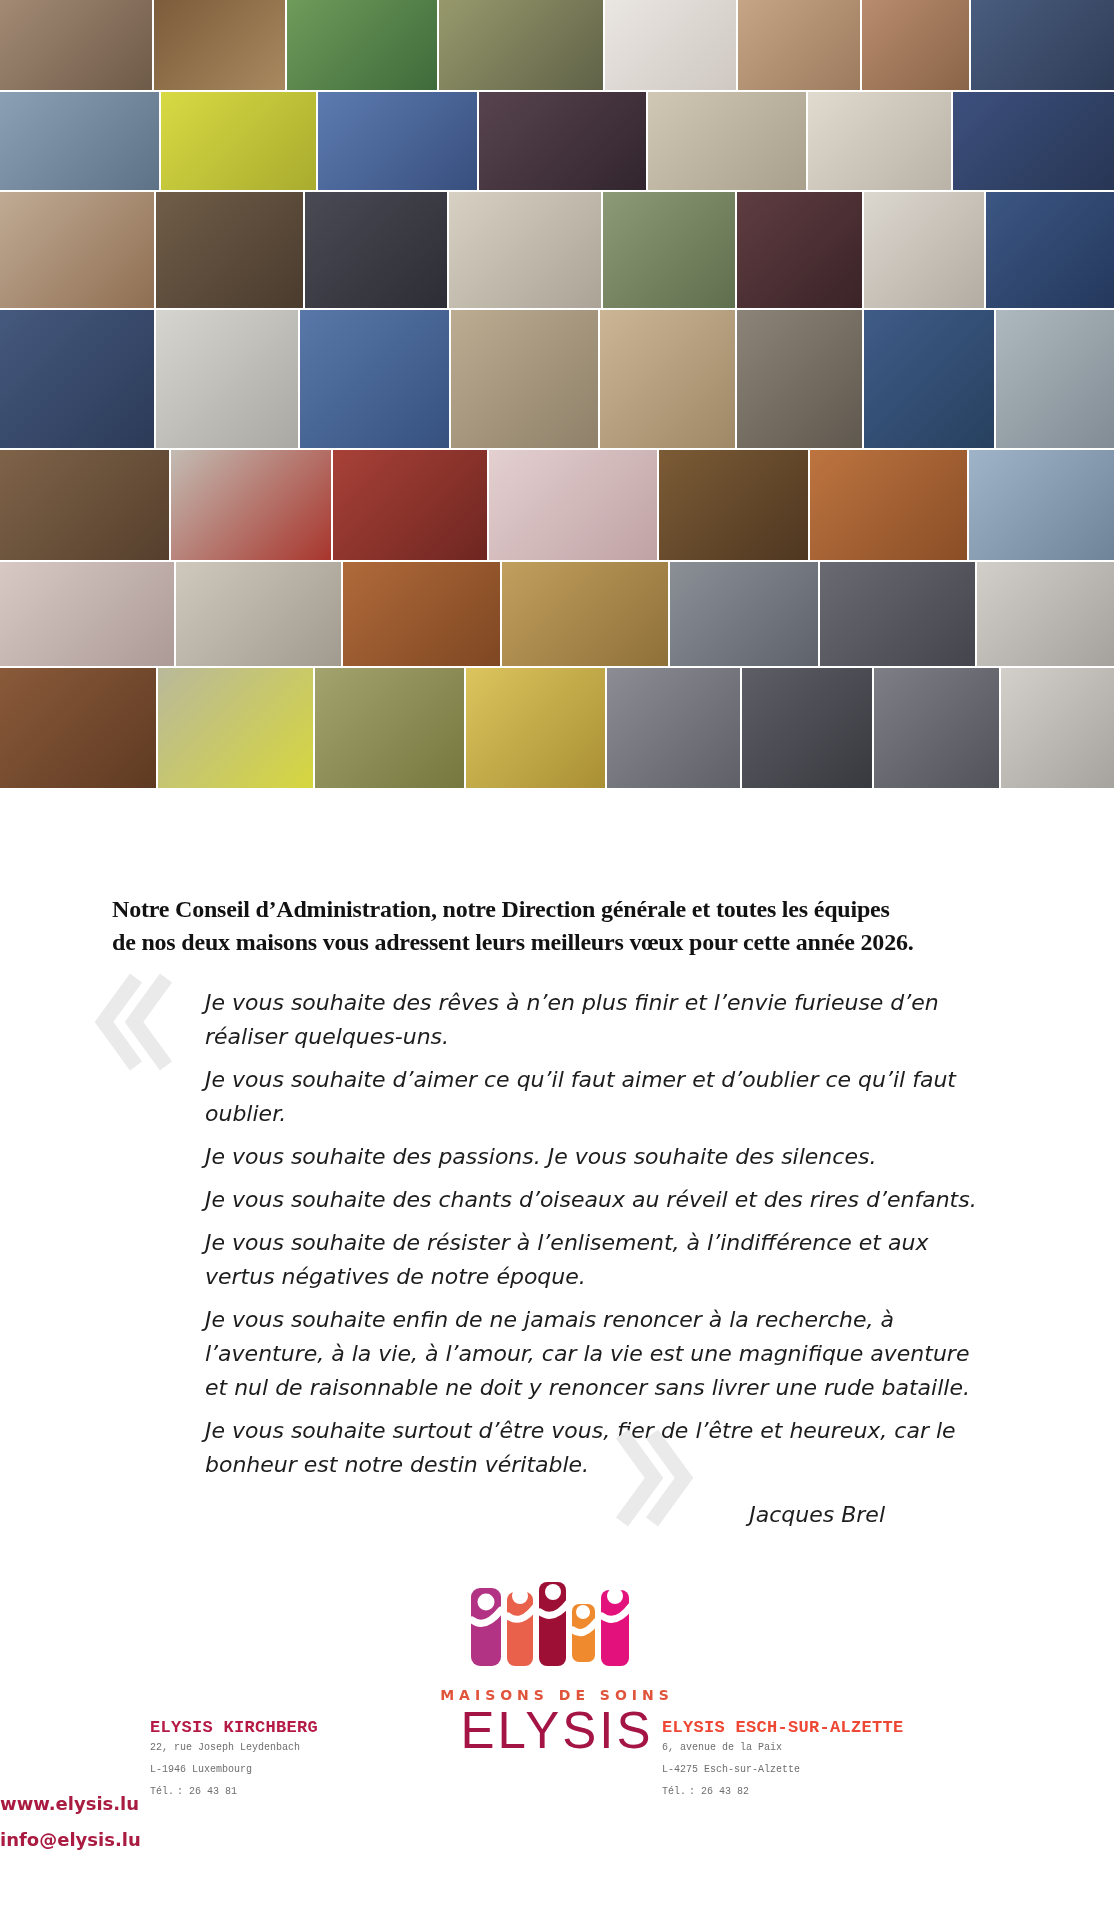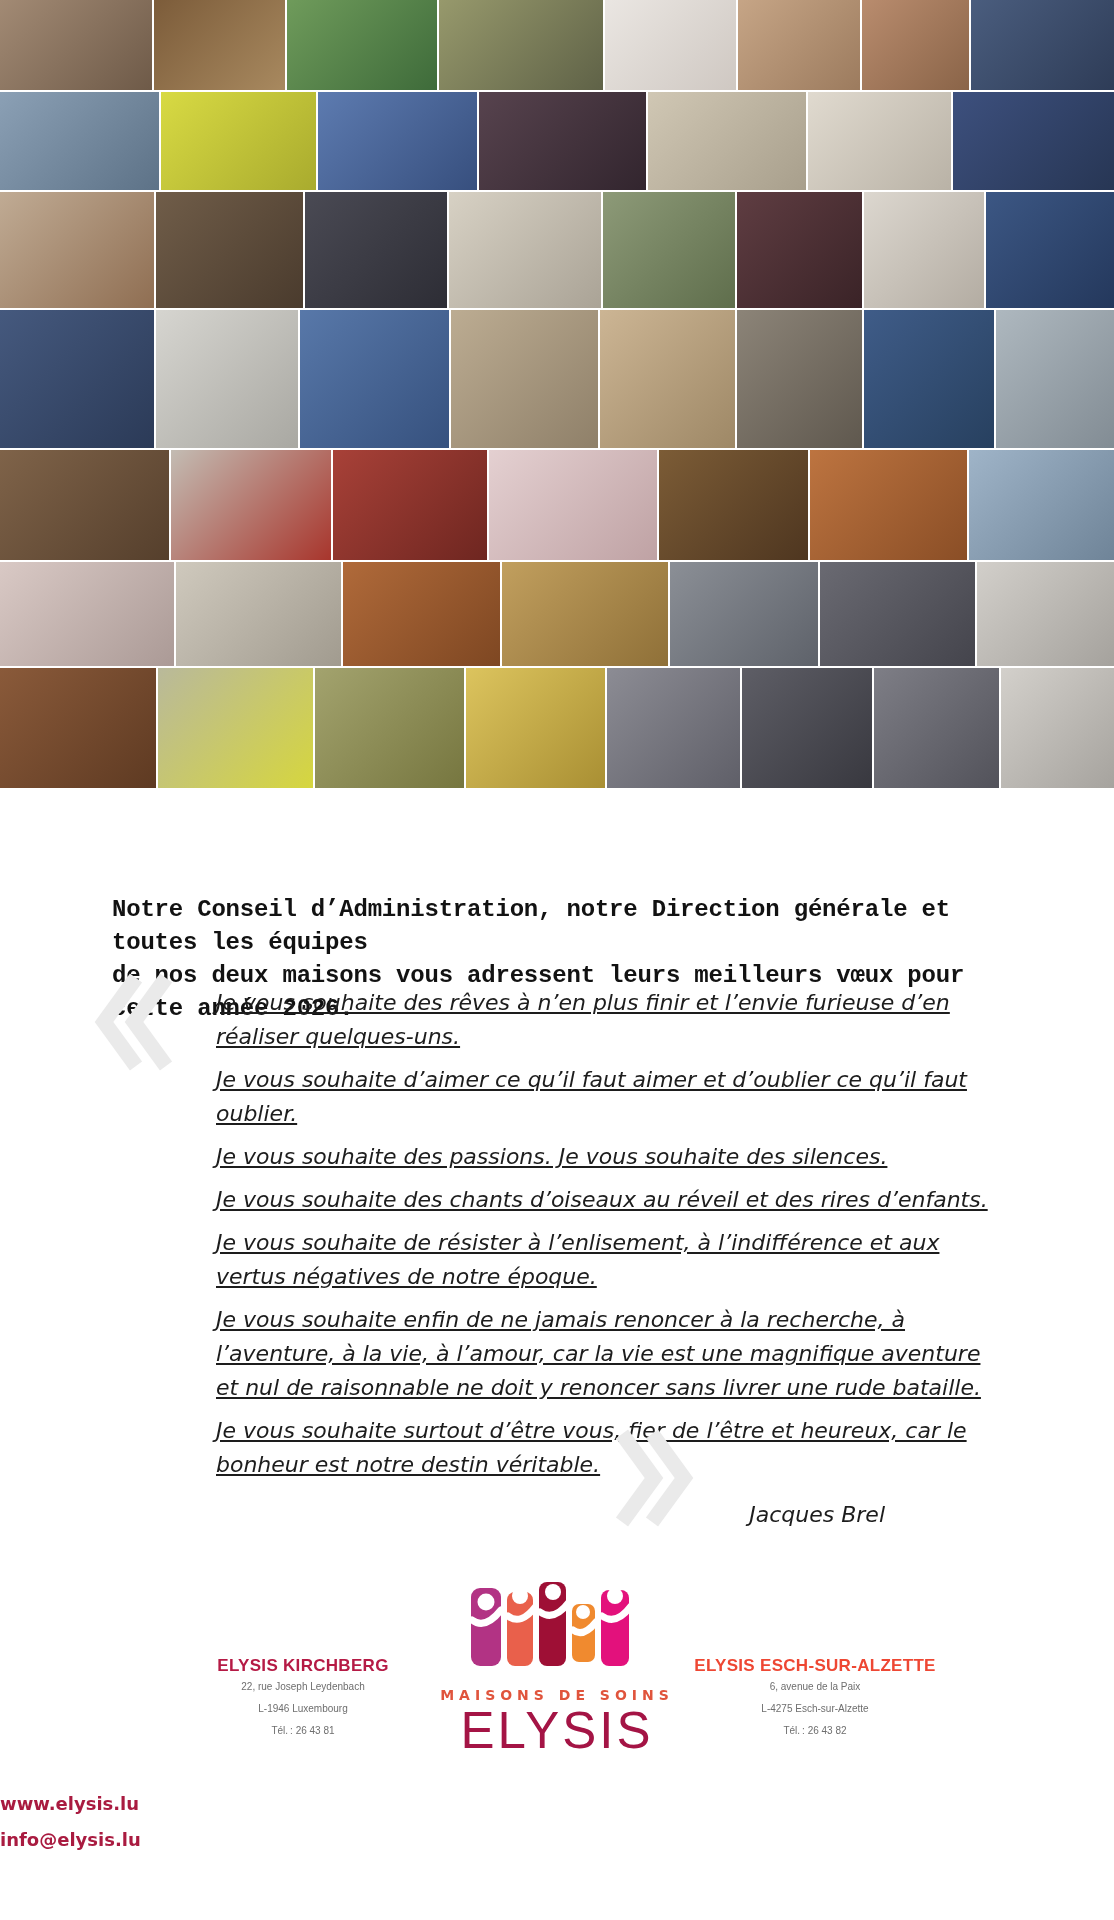--- a/index.html
+++ b/index.html
@@ -14,42 +14,42 @@
     position: absolute; left: 0; top: 0; width: 1114px;
     display: flex; flex-direction: column; gap: 2px; background: #ffffff;
   }
   .collage .band { display: flex; gap: 2px; }
   .collage .tile { flex-grow: 1; height: 100%; }
 
   
   .greeting {
     position: absolute; left: 112px; top: 893px; width: 920px;
     color: #121212; font-size: 24px; line-height: 33px; font-weight: bold;
-    font-family: Liberation Mono, monospace; letter-spacing: -0.2px;
+    font-family: Liberation Serif, serif; letter-spacing: -0.2px;
   }
 
   
   .quote-mark { position: absolute; }
   .quote-mark.open  { left: 92px;  top: 972px; }
   .quote-mark.close { left: 612px; top: 1428px; }
   .quote-body {
     position: absolute; left: 200px; top: 986px; width: 795px;
     font-style: italic; font-size: 22px; line-height: 34px; color: #1d1d1d;
     font-family: "DejaVu Sans", sans-serif;
   }
-  .quote-body p { margin: 0 0 9px 16px; text-decoration: underline; }
+  .quote-body p { margin: 0 0 9px 5px; }
   .attribution {
     margin-top: 16px; text-align: right; padding-right: 110px;
     font-style: italic; font-size: 22px; color: #1d1d1d;
   }
 
   
   .addr {
-    position: absolute; top: 1656px; width: 306px; text-align: center;
-    font-family: Liberation Sans, sans-serif;
+    position: absolute; top: 1718px; width: 306px; 
+    font-family: Liberation Mono, monospace;
   }
   .addr.kirchberg { left: 150px; }
   .addr.esch { left: 662px; }
   .addr .addr-title { font-size: 17px; font-weight: bold; letter-spacing: 0.3px; }
   .addr.kirchberg .addr-title { color: #b51a45; }
   .addr.esch .addr-title { color: #ee4733; }
   .addr .addr-line { font-size: 10px; color: #6e6e6e; line-height: 22px; }
   .addr .addr-line:first-of-type { margin-top: 7px; }
 
   .logo-block {

